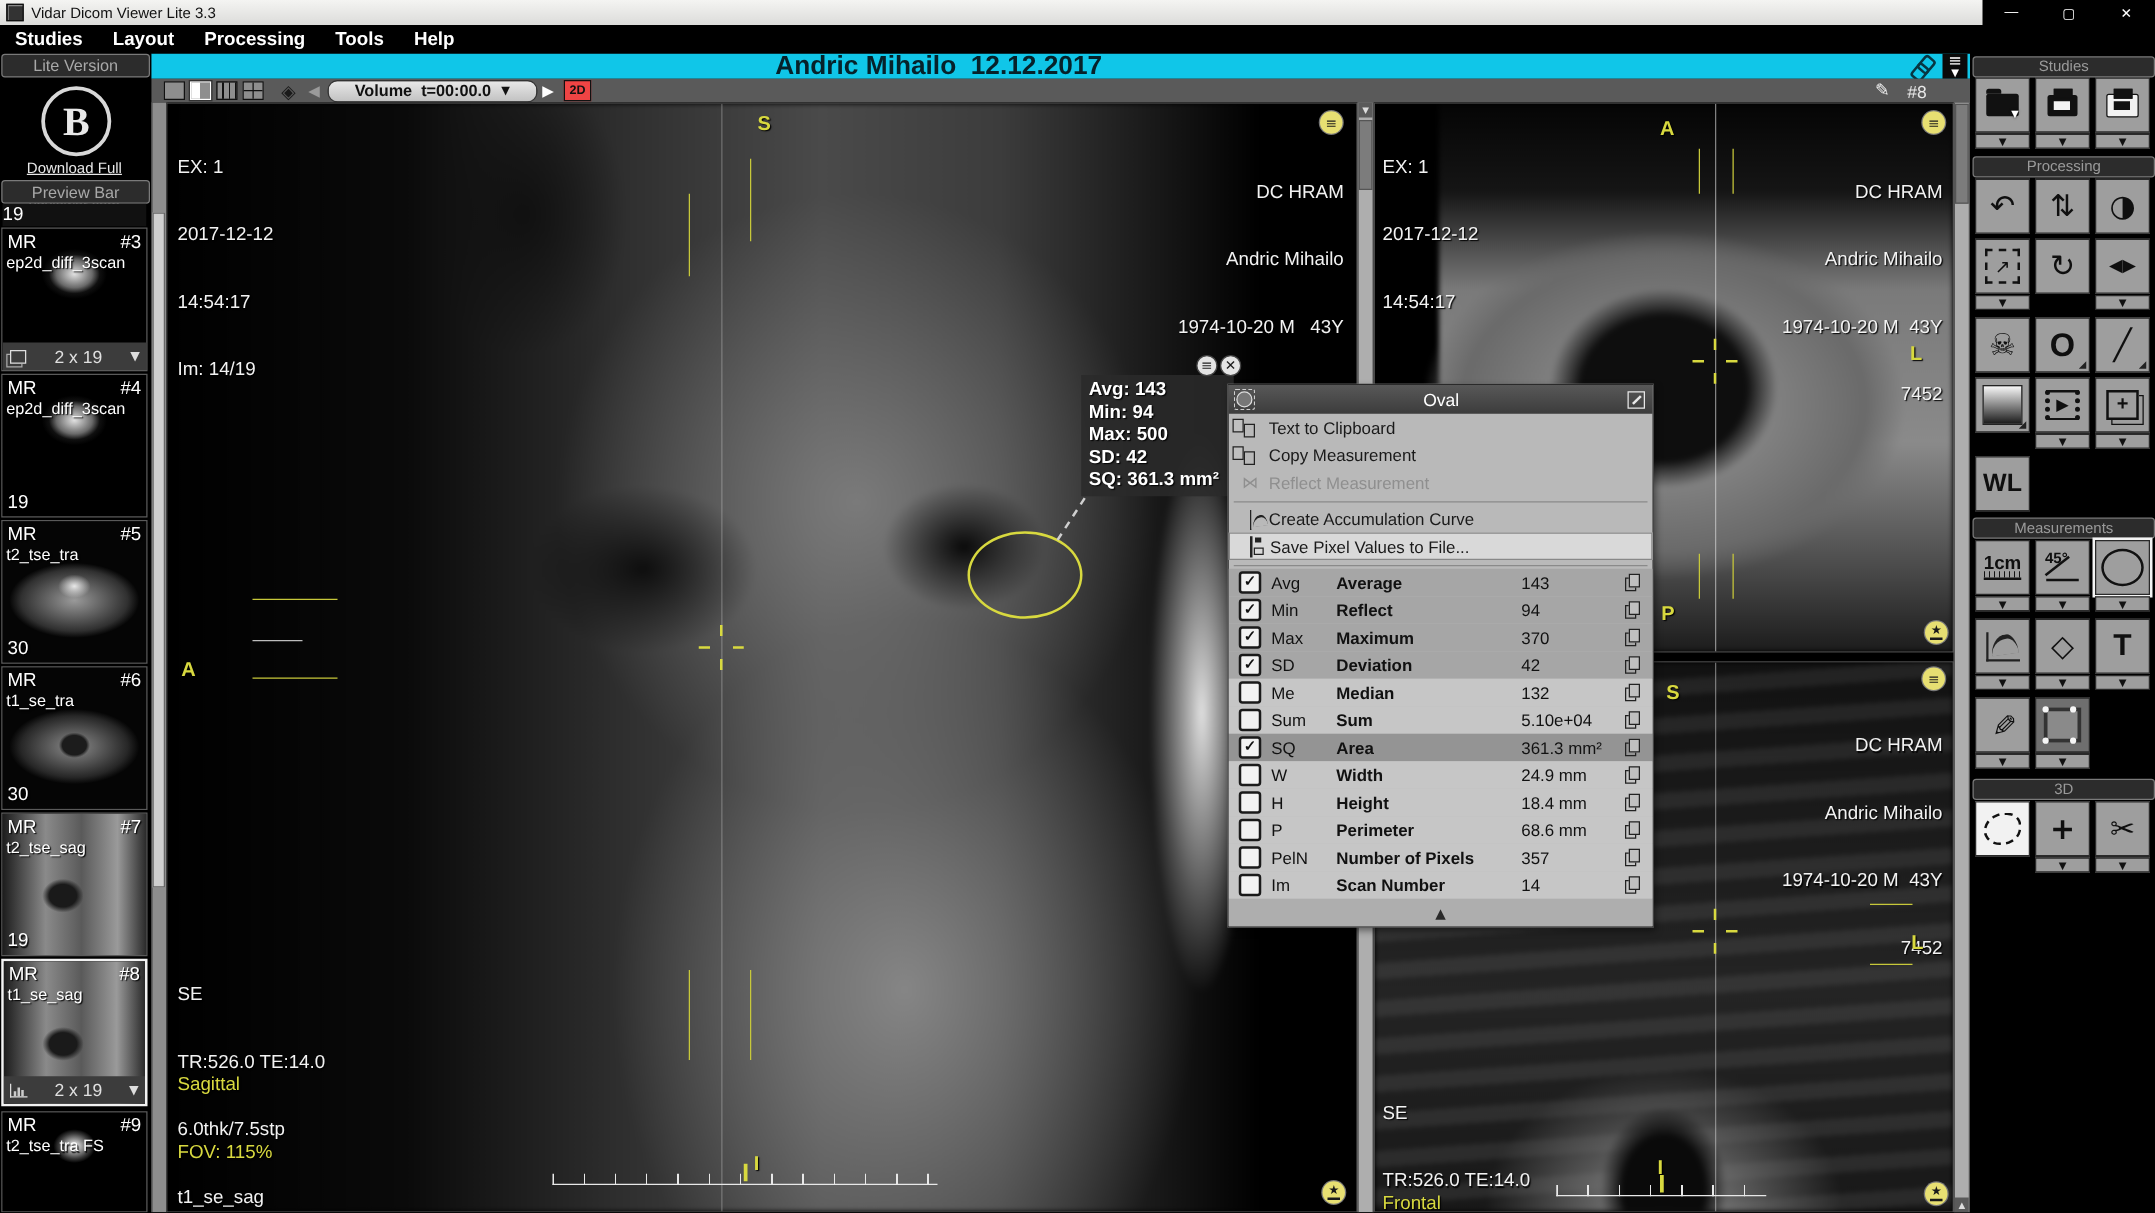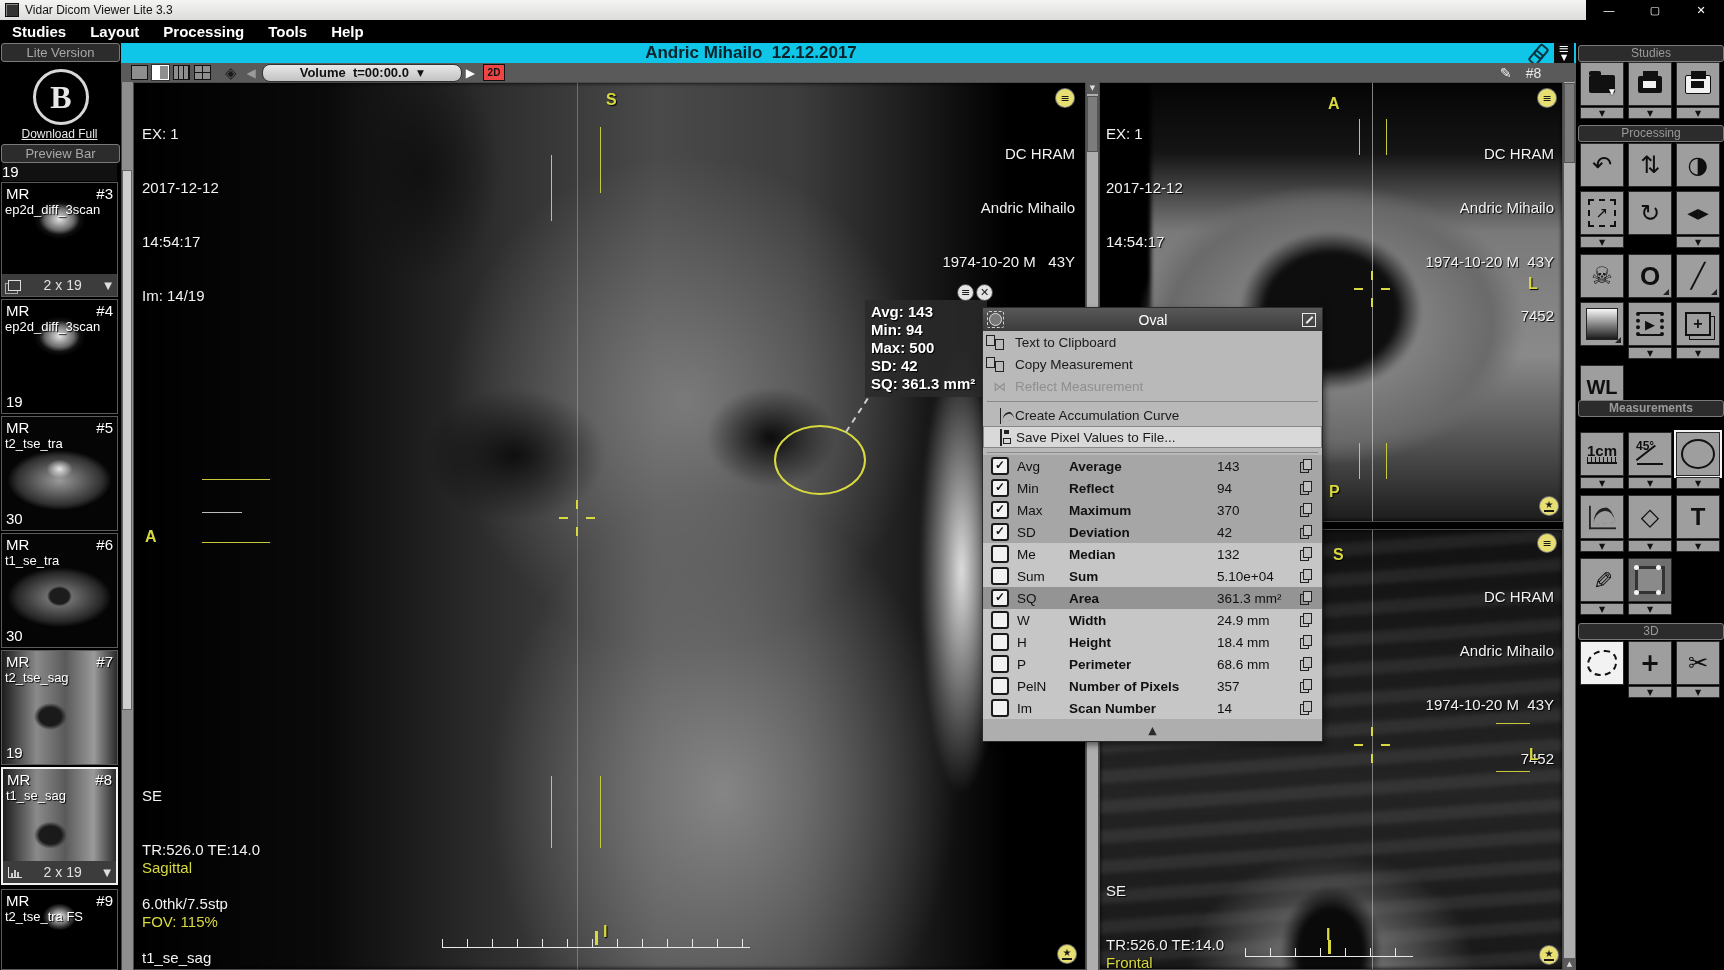--- a/index.html
+++ b/index.html
@@ -9,39 +9,39 @@
   
   .titlebar{left:0;top:0;width:1724px;height:20px;background:linear-gradient(#f4f4f2,#dcdcda);color:#111;font-size:12px;display:flex;align-items:center;}
   .titlebar .appicon{width:12px;height:12px;margin:0 6px 0 5px;background:#333;border:1px solid #111;box-shadow:inset 1px 1px 0 #888;}
   .winbtns{position:absolute;right:0;top:0;height:20px;width:138px;background:#000;display:flex;}
   .winbtn{width:46px;height:20px;color:#fff;font-size:11px;display:flex;align-items:center;justify-content:center;}
   
   .menubar{left:0;top:20px;width:1724px;height:23px;background:#000;color:#fff;display:flex;align-items:center;font-weight:bold;font-size:15px;}
   .menubar span{padding:0 12px;cursor:default;}
   
   .banner{left:121px;top:43px;width:1455px;height:20px;background:#10c6e8;}
-  .banner-title{left:121px;top:43px;width:1260px;height:20px;display:flex;align-items:center;justify-content:center;font-weight:bold;font-size:17px;color:#06222a;white-space:pre;}
+  .banner-title{left:121px;top:43px;width:1260px;height:20px;display:flex;align-items:center;justify-content:center;font-weight:bold;font-size:21px;color:#06222a;white-space:pre;}
   .link-wrap{position:absolute;left:1528px;top:44px;width:20px;height:18px;transform:rotate(40deg);}
   .link-wrap i{position:absolute;left:6px;width:7px;height:10px;border:2px solid #073642;border-radius:3px;}
   .link-wrap i:first-child{top:-1px;}
   .link-wrap i:last-child{top:7px;}
   .hamb{left:1554px;top:43px;width:20px;height:20px;background:#0a0a0a;color:#fff;font-size:13px;line-height:9px;text-align:center;padding-top:1px;box-sizing:border-box;}
   .hamb .da{font-size:8px;display:block;}
   
   .toolbar{left:121px;top:63px;width:1455px;height:19px;background:#5a5a5a;display:flex;align-items:center;}
   .lay-btn{width:17px;height:15px;border:1px solid #111;background:#8e8e8e;margin-left:4px;box-sizing:border-box;}
   .lay-1{margin-left:10px;}
   .lay-2{background:linear-gradient(90deg,#fff 0 45%,#8e8e8e 45%);border:1px solid #fff;outline:1px solid #333;}
   .lay-3{background:repeating-linear-gradient(90deg,#8e8e8e 0 4px,#111 4px 5px);}
   .lay-4{background:linear-gradient(#111,#111) 50% 0/1px 100% no-repeat,linear-gradient(#111,#111) 0 50%/100% 1px no-repeat,#8e8e8e;}
   .cube{color:#1a1a1a;font-size:15px;margin-left:14px;}
   .chev{font-size:12px;margin-left:10px;}
   .chev.prev{color:#9a9a9a;}
   .chev.next{color:#fff;margin-left:4px;}
-  .vol-dd{margin-left:6px;height:16px;min-width:150px;background:linear-gradient(#e8e8e8,#c2c2c2);border:1px solid #333;border-radius:8px;display:flex;align-items:center;justify-content:center;font-weight:bold;font-size:13px;color:#111;white-space:pre;padding:0 24px;}
+  .vol-dd{margin-left:6px;height:16px;min-width:150px;background:linear-gradient(#e8e8e8,#c2c2c2);border:1px solid #333;border-radius:8px;display:flex;align-items:center;justify-content:center;font-weight:bold;font-size:13px;color:#111;white-space:pre;padding:0 8px;}
   .vol-dd .da{font-size:9px;margin-left:8px;}
   .btn-2d{margin-left:8px;width:20px;height:15px;border:1px solid #111;background:#ef4444;color:#111;font-size:10px;font-weight:bold;display:flex;align-items:center;justify-content:center;}
   .tb-right{position:absolute;left:1500px;top:63px;width:76px;height:19px;display:flex;align-items:center;color:#fff;}
   .wand{font-size:14px;transform:rotate(0deg);color:#f0f0f0;}
   .badge8{font-size:14px;margin-left:14px;color:#e8e8e8;}
   
   .sidebar{left:0;top:43px;width:121px;height:927px;background:#000;}
   .sec-hdr{background:#2c2c2c;border:1px solid #7a7a7a;border-radius:3px;color:#a8a8a8;font-size:13px;text-align:center;height:17px;line-height:17px;}
   .sb-ver{position:absolute;left:1px;top:0;width:117px;}
   .logo{position:absolute;left:33px;top:26px;width:50px;height:50px;border:3px solid #d8d8d8;border-radius:50%;color:#e8e8e8;font-size:32px;font-weight:bold;font-family:"Liberation Serif",serif;display:flex;align-items:center;justify-content:center;}
@@ -546,21 +546,21 @@
     <div class="tbar" style="left:52px;top:304px;">
         <span class="g">▼</span>
       </div>
     <div class="tbar" style="left:100px;top:304px;">
         <span class="g">▼</span>
       </div>
     <div class="tool" style="left:4px;top:322px;">
         <span class="t-lbl" style="font-size:20px;">WL</span>
       </div>
 
-    <div class="rp-hdr" style="top:357px;font-weight:bold;">Measurements</div>
+    <div class="rp-hdr" style="top:371px;">Measurements</div>
     <div class="tool" style="left:4px;top:389px;">
       <span class="t-ruler">
           <span class="t-lbl">1cm</span>
           <span class="tick"></span>
         </span>
     </div>
     <div class="tool" style="left:52px;top:389px;">
       <span class="t-angle">
           <span class="deg">45°</span>
         </span>

